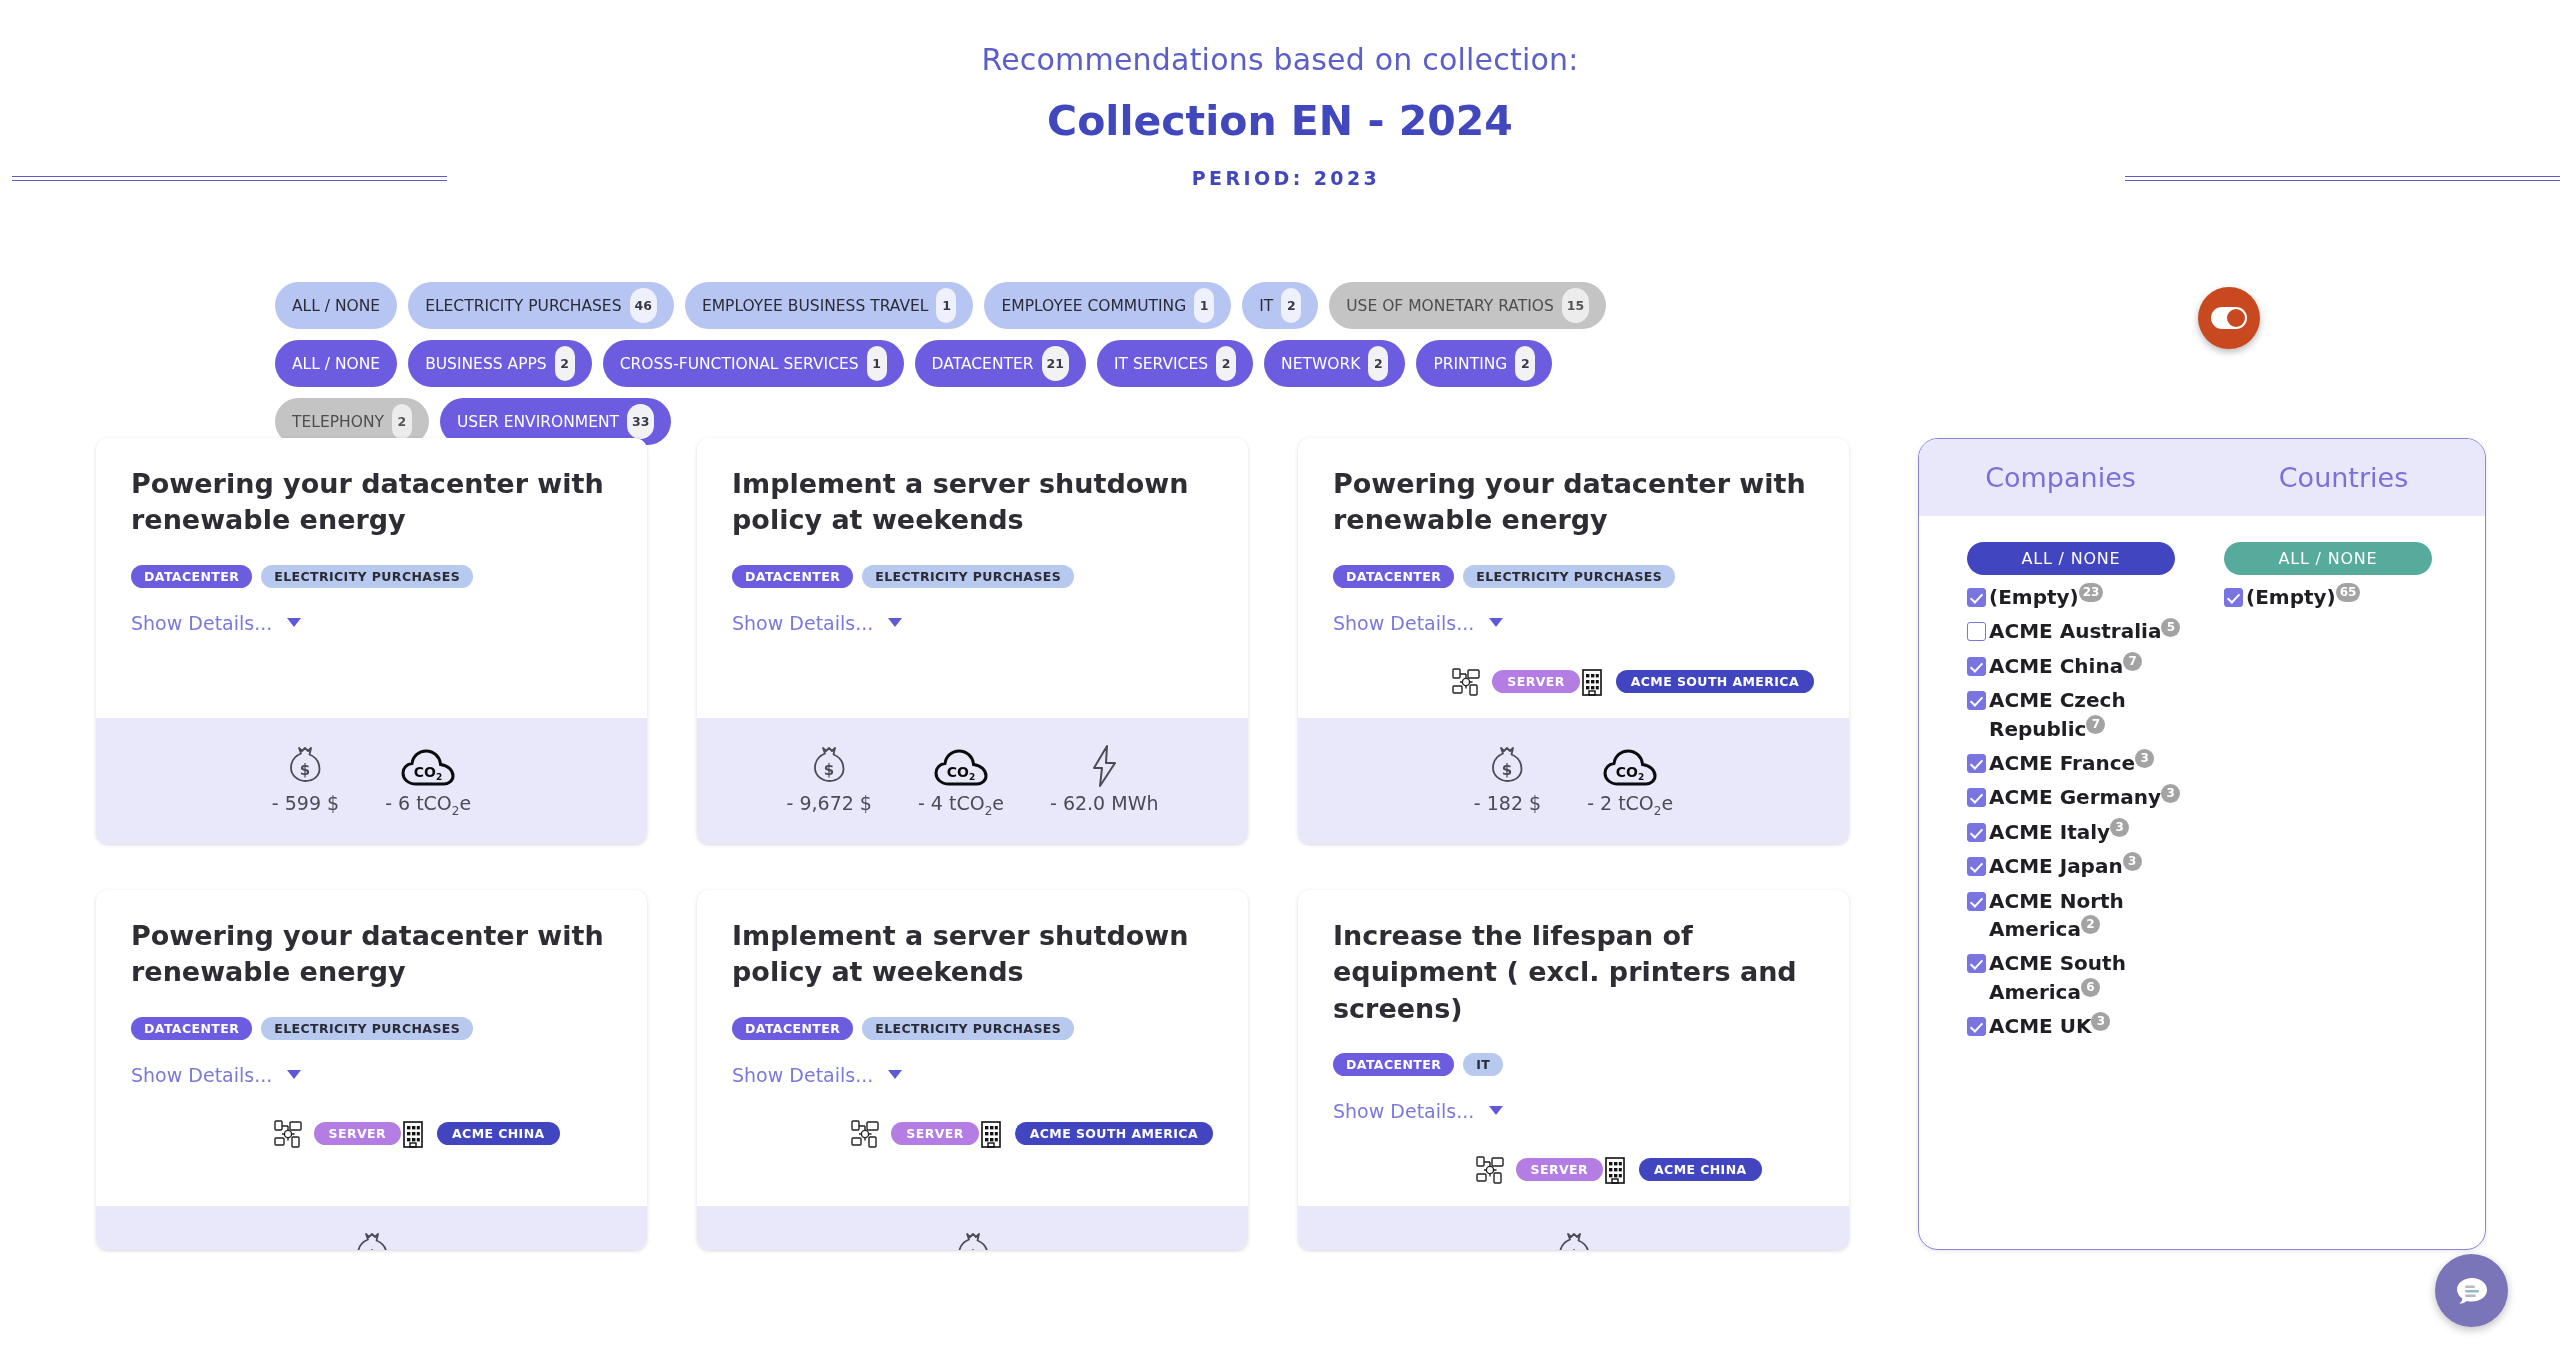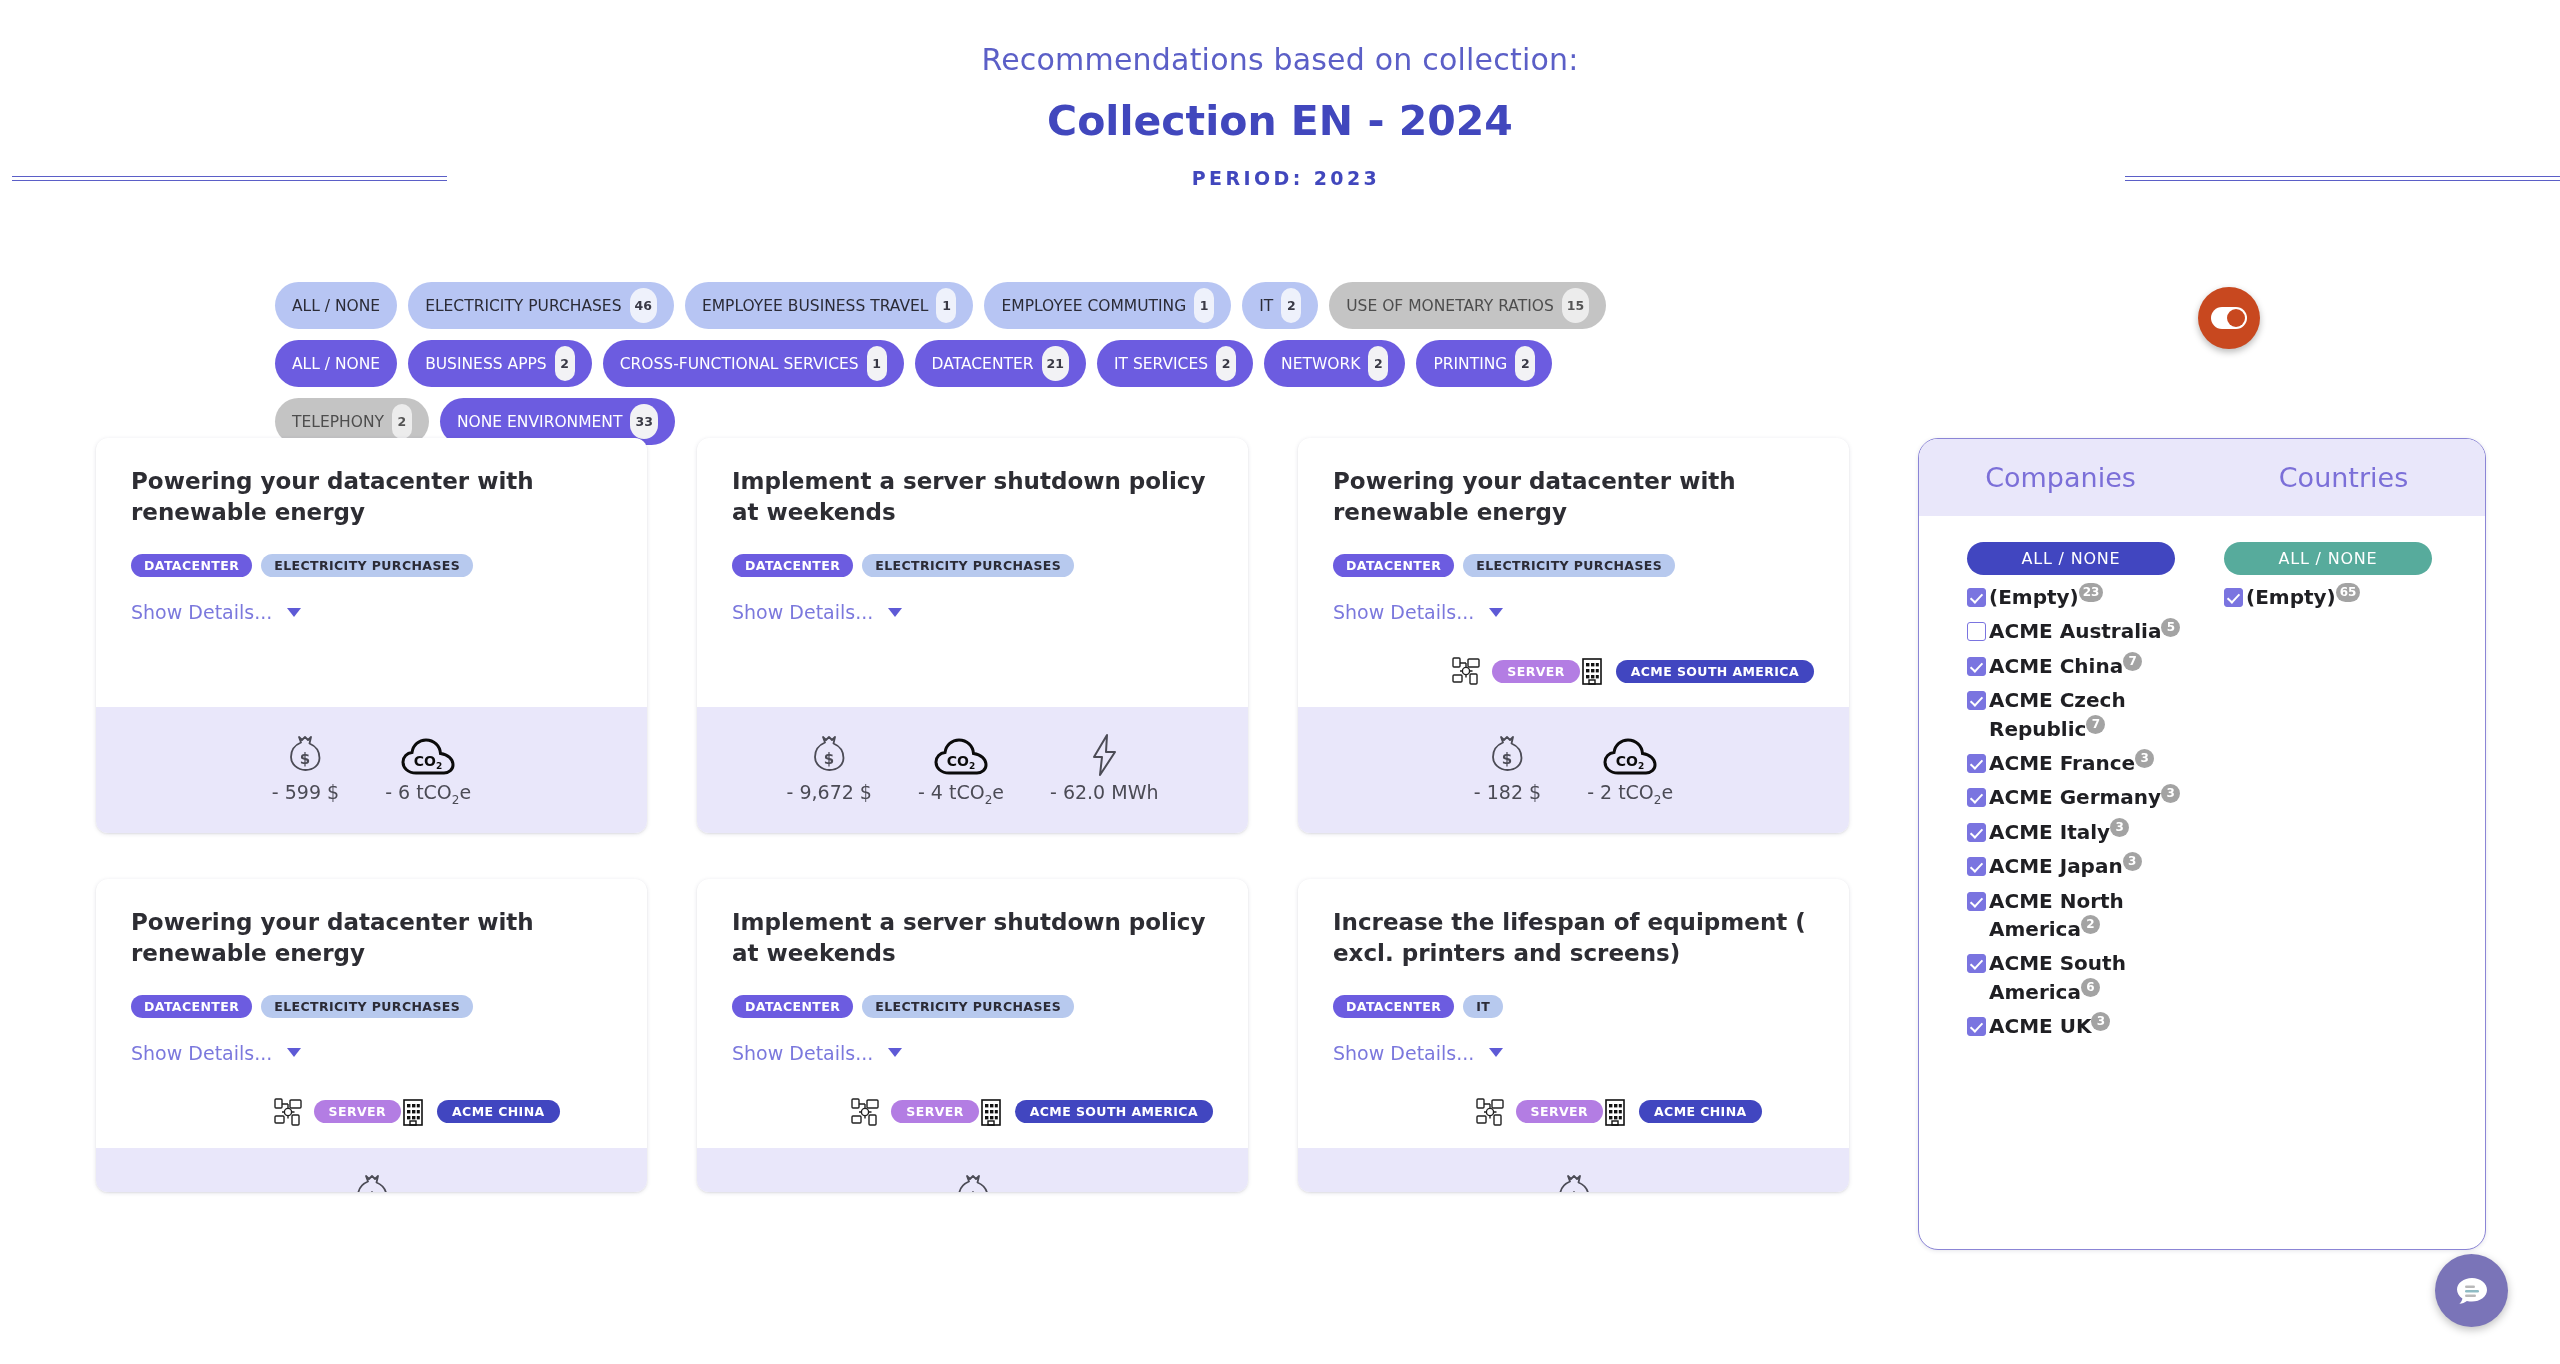--- a/index.html
+++ b/index.html
@@ -76,21 +76,21 @@
   
   .cards { position: absolute; left: 96px; top: 438px; width: 1770px; }
   .card-grid { display: grid; grid-template-columns: repeat(3, 551px); gap: 46px 50px; }
   .card {
     background: #ffffff; border-radius: 12px; overflow: hidden;
     box-shadow: 0 1px 4px rgba(50,50,93,.13), 0 1px 2px rgba(0,0,0,.06);
     display: flex; flex-direction: column;
   }
   .card-body { padding: 28px 35px 22px 35px; flex: 1; }
   .card-title {
-    font-size: 23px; font-weight: 700; color: #2d2d33; line-height: 1.35;
+    font-size: 27px; font-weight: 700; color: #2d2d33; line-height: 1.35;
     font-family: "DejaVu Sans", sans-serif;
   }
   .tag-row { display: flex; gap: 9px; margin-top: 26px; flex-wrap: wrap; }
   .tag {
     border-radius: 999px; padding: 4px 13px; font-size: 12.5px;
     font-weight: 700; letter-spacing: .4px; white-space: nowrap;
     font-family: "DejaVu Sans", sans-serif;
   }
   .tag.cat { background: #6c5ce0; color: #fff; }
   .tag.scope { background: #b7c9ee; color: #2b2b36; }
@@ -245,21 +245,21 @@
       </div>
       <div class="chip purple">
         <span>PRINTING</span>
         <span class="count">2</span>
       </div>
       <div class="chip purple-grey">
         <span>TELEPHONY</span>
         <span class="count">2</span>
       </div>
       <div class="chip purple">
-        <span>NONE ENVIRONMENT</span>
+        <span>USER ENVIRONMENT</span>
         <span class="count">33</span>
       </div>
     </div>
 </div>
 
 <div class="toggle-fab">
   <div class="toggle-pill">
     <div class="toggle-knob"></div>
   </div>
 </div>

